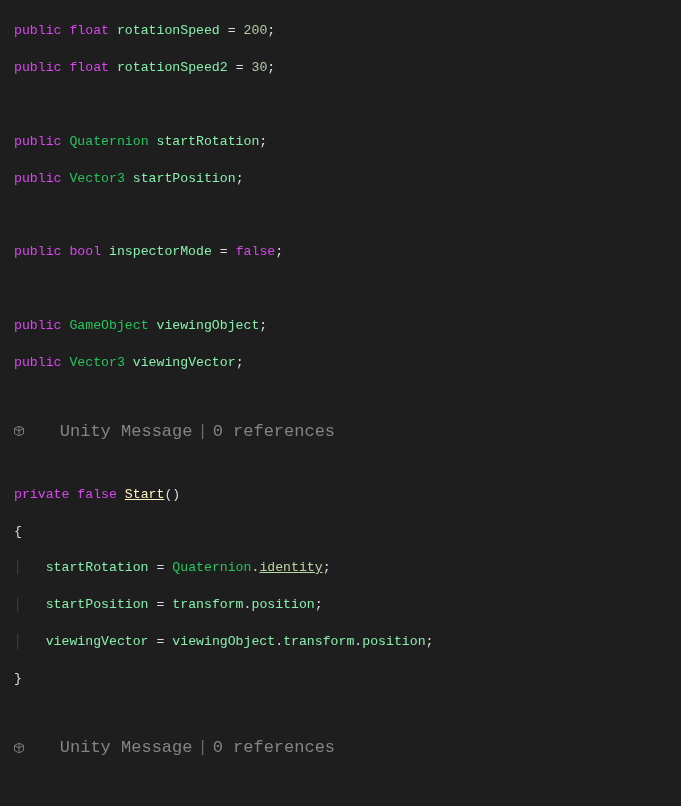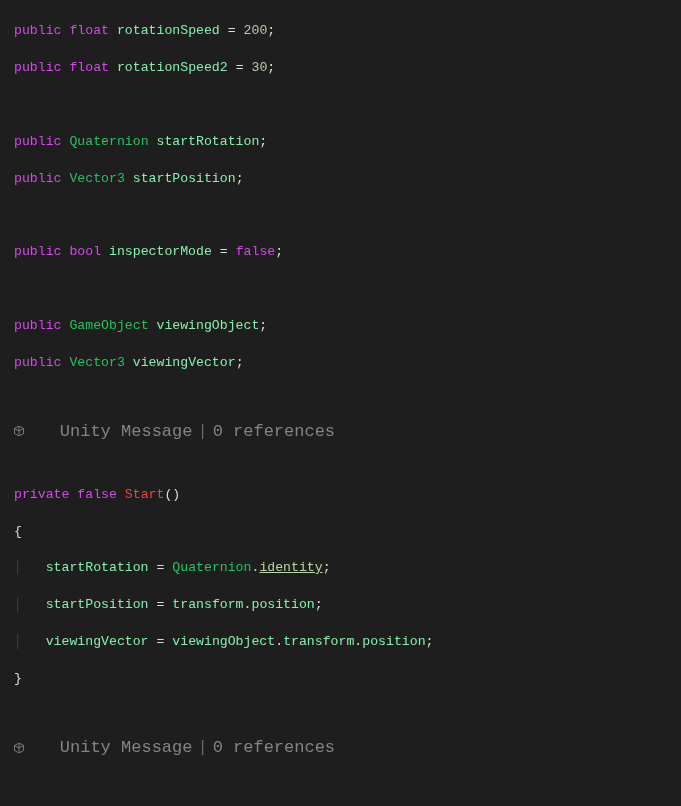--- a/index.html
+++ b/index.html
@@ -14,21 +14,21 @@
     height: 806px;
     overflow: hidden;
   }
   .editor {
     padding: 4px 0 0 14px;
     white-space: pre;
   }
   .kw      { color: #d946ef; }           
   .type    { color: #22c55e; }           
   .enum    { color: #b8d7a3; text-decoration: underline; }           
-  .method  { color: #ef4444; }           
+  .method  { color: #fef9c3; text-decoration: underline; }           
   .field   { color: #86efac; }           
   .num     { color: #b5cea8; }           
   .op      { color: #dcdcdc; } 
   .codelens {
     color: #848484;
     font-size: 17px;
     line-height: 15px;
     padding-left: 0;
     display: flex;
     align-items: center;

